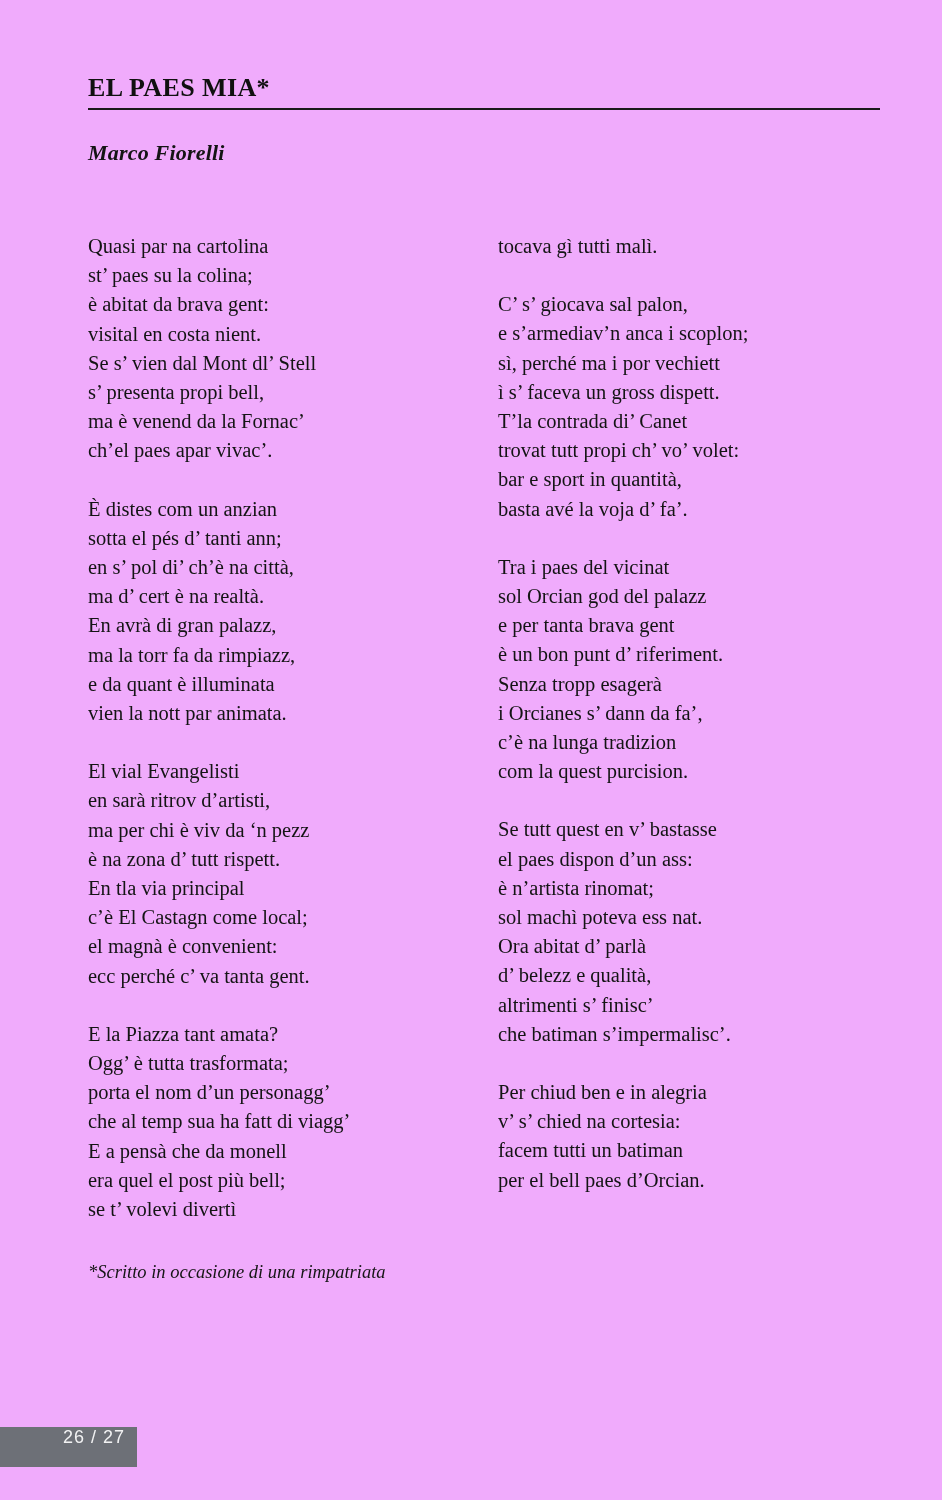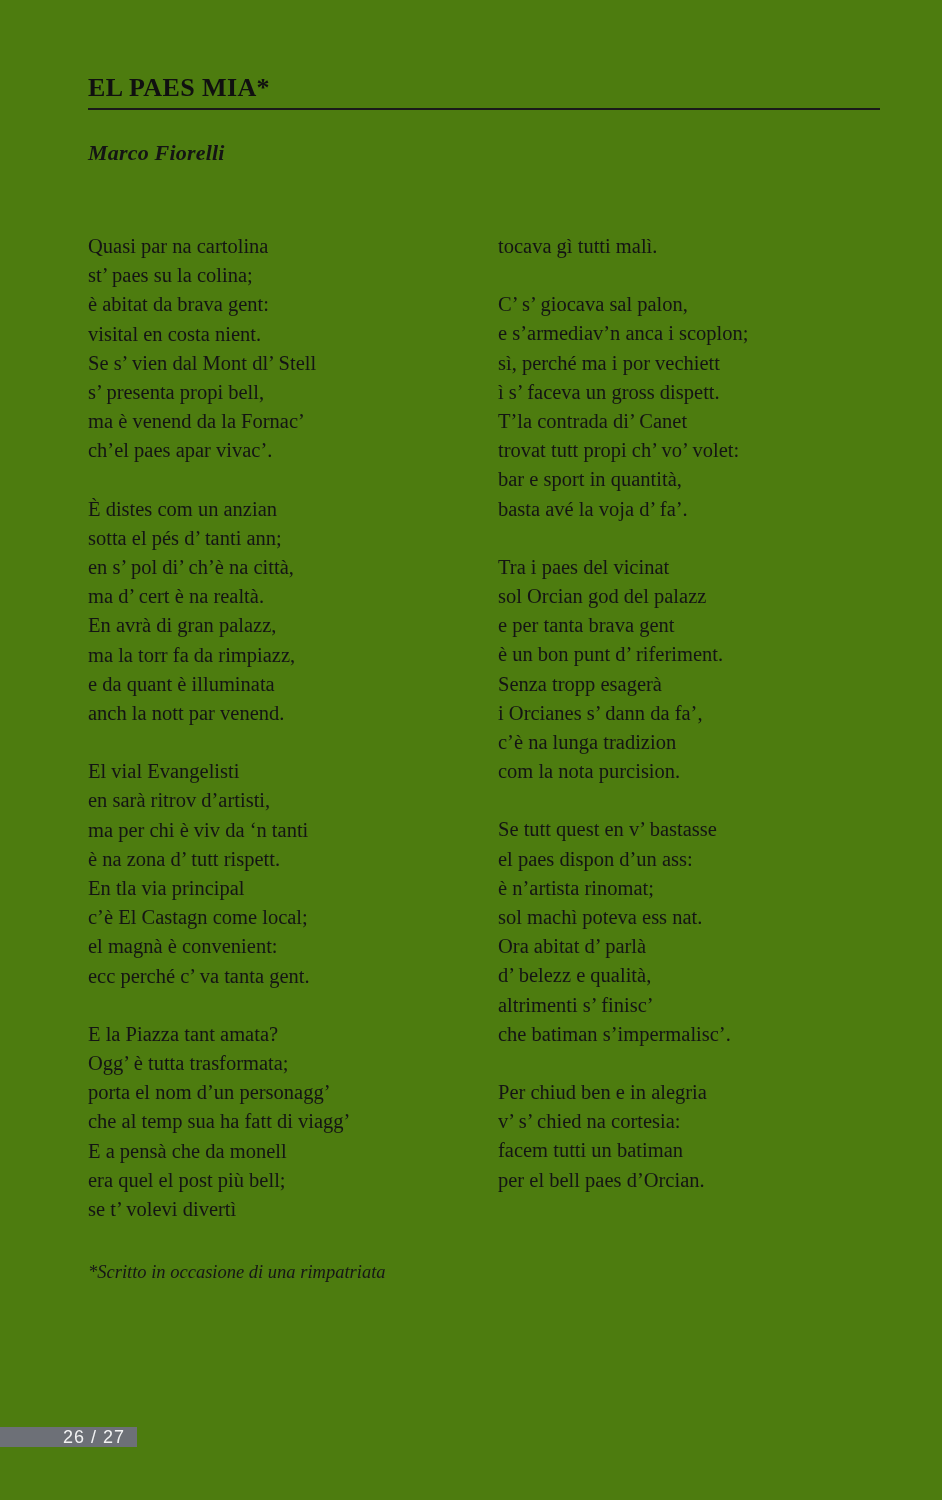--- a/index.html
+++ b/index.html
@@ -12,21 +12,21 @@
     height: 1500px;
     position: relative;
     font-family: "Liberation Serif", "DejaVu Serif", serif;
     color: #151515;
     overflow: hidden;
   }
 
   .page {
     position: absolute;
     inset: 0;
-    background: #4d7c0f;
+    background: #f0abfc;
   }
 
   
   .header {
     position: absolute;
     left: 88px;
     top: 74px;
     width: 792px;
   }
   .doc-title {
@@ -95,21 +95,21 @@
     color: #161616;
     white-space: pre;
   }
 
   
   .page-footer {
     position: absolute;
     left: 0;
     top: 1427px;
     width: 137px;
-    height: 20px;
+    height: 40px;
     background: #6d7077;
     display: flex;
     align-items: flex-start;
     justify-content: flex-end;
   }
   .page-number {
     font-family: "Liberation Sans", "DejaVu Sans", sans-serif;
     font-size: 18px;
     color: #f2f2f3;
     letter-spacing: 1px;
@@ -141,26 +141,26 @@
           <div class="verse">ch’el paes apar vivac’.</div>
         </div>
         <div class="stanza">
           <div class="verse">È distes com un anzian</div>
           <div class="verse">sotta el pés d’ tanti ann;</div>
           <div class="verse">en s’ pol di’ ch’è na città,</div>
           <div class="verse">ma d’ cert è na realtà.</div>
           <div class="verse">En avrà di gran palazz,</div>
           <div class="verse">ma la torr fa da rimpiazz,</div>
           <div class="verse">e da quant è illuminata</div>
-          <div class="verse">anch la nott par venend.</div>
+          <div class="verse">vien la nott par animata.</div>
         </div>
         <div class="stanza">
           <div class="verse">El vial Evangelisti</div>
           <div class="verse">en sarà ritrov d’artisti,</div>
-          <div class="verse">ma per chi è viv da ‘n tanti</div>
+          <div class="verse">ma per chi è viv da ‘n pezz</div>
           <div class="verse">è na zona d’ tutt rispett.</div>
           <div class="verse">En tla via principal</div>
           <div class="verse">c’è El Castagn come local;</div>
           <div class="verse">el magnà è convenient:</div>
           <div class="verse">ecc perché c’ va tanta gent.</div>
         </div>
         <div class="stanza">
           <div class="verse">E la Piazza tant amata?</div>
           <div class="verse">Ogg’ è tutta trasformata;</div>
           <div class="verse">porta el nom d’un personagg’</div>
@@ -185,21 +185,21 @@
           <div class="verse">basta avé la voja d’ fa’.</div>
         </div>
         <div class="stanza">
           <div class="verse">Tra i paes del vicinat</div>
           <div class="verse">sol Orcian god del palazz</div>
           <div class="verse">e per tanta brava gent</div>
           <div class="verse">è un bon punt d’ riferiment.</div>
           <div class="verse">Senza tropp esagerà</div>
           <div class="verse">i Orcianes s’ dann da fa’,</div>
           <div class="verse">c’è na lunga tradizion</div>
-          <div class="verse">com la nota purcision.</div>
+          <div class="verse">com la quest purcision.</div>
         </div>
         <div class="stanza">
           <div class="verse">Se tutt quest en v’ bastasse</div>
           <div class="verse">el paes dispon d’un ass:</div>
           <div class="verse">è n’artista rinomat;</div>
           <div class="verse">sol machì poteva ess nat.</div>
           <div class="verse">Ora abitat d’ parlà</div>
           <div class="verse">d’ belezz e qualità,</div>
           <div class="verse">altrimenti s’ finisc’</div>
           <div class="verse">che batiman s’impermalisc’.</div>

